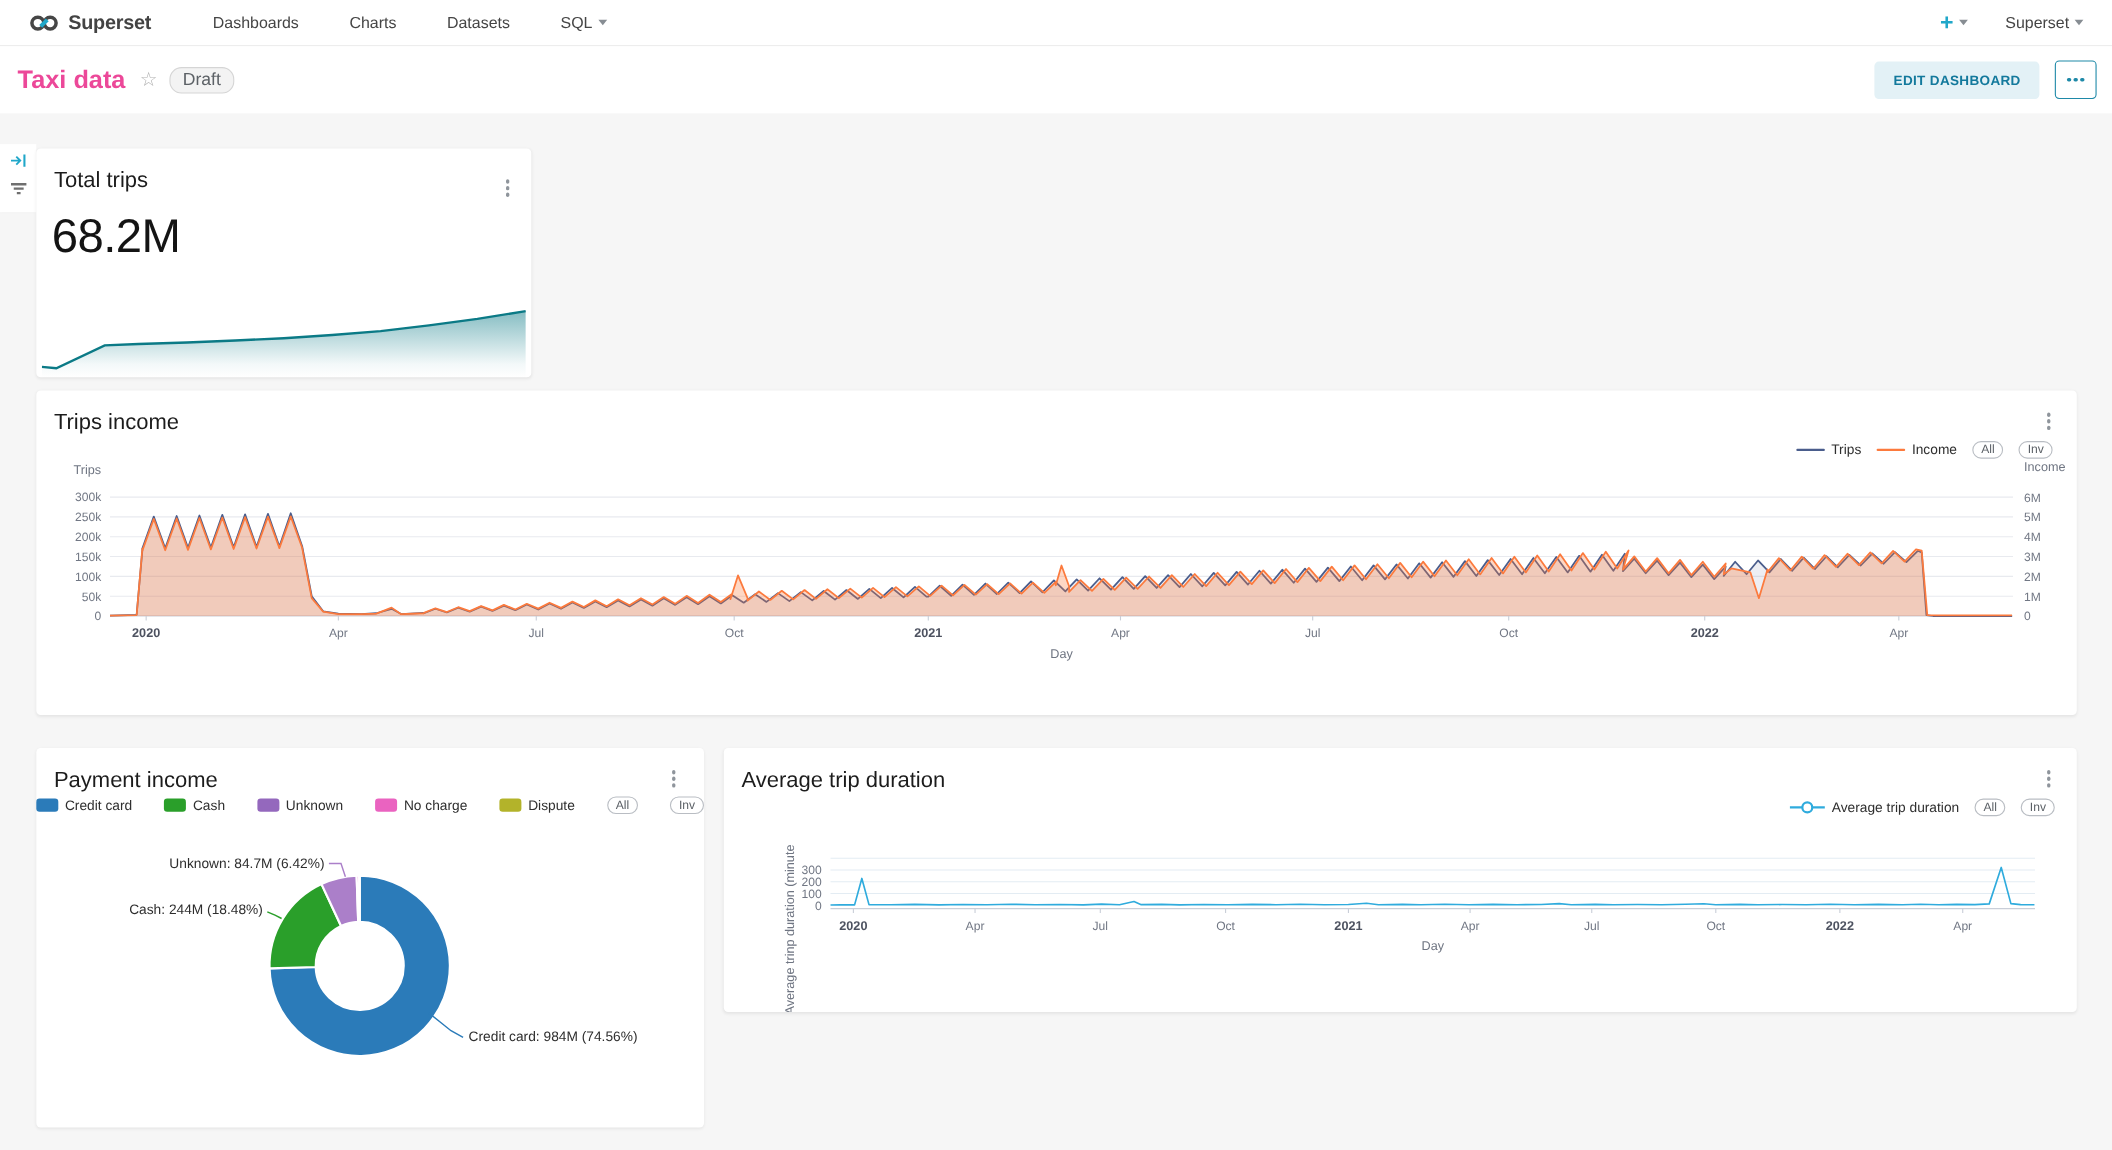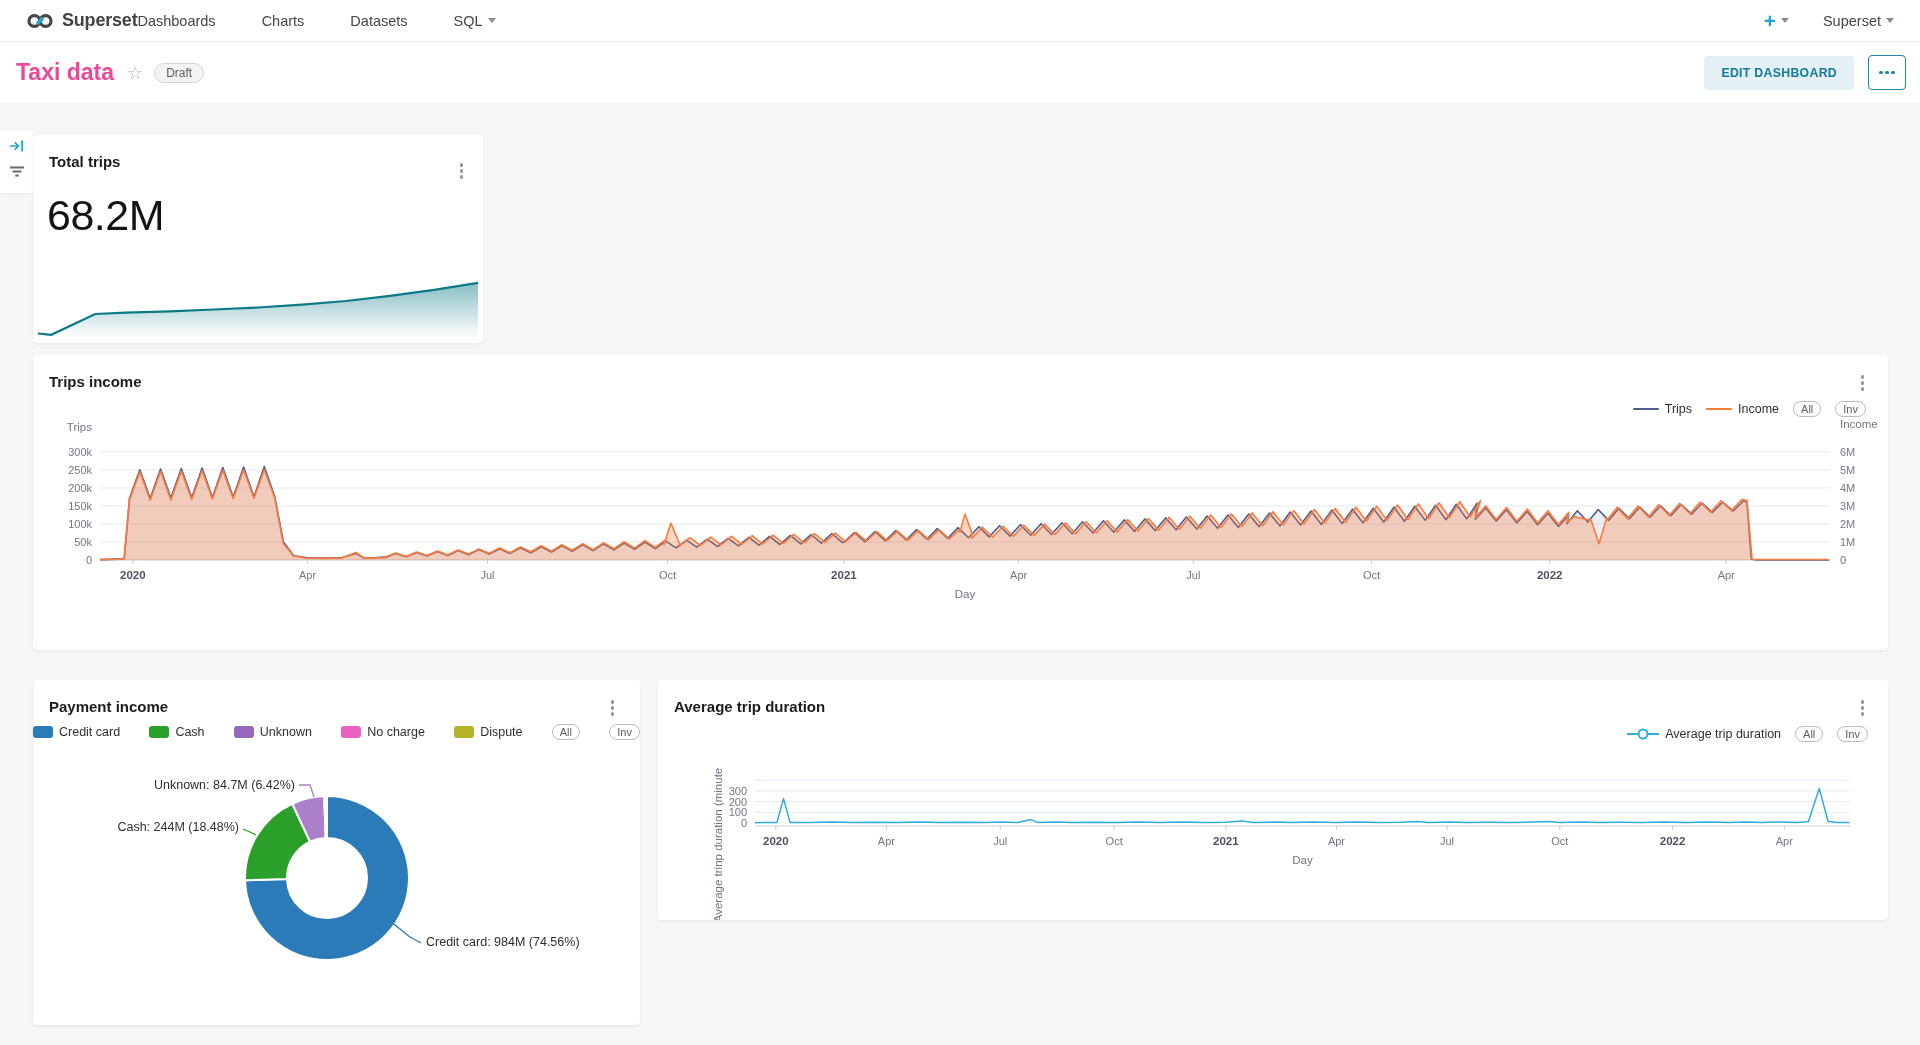--- a/index.html
+++ b/index.html
@@ -1,40 +1,40 @@
 <!DOCTYPE html>
 <html><head>
 <meta charset="utf-8">
 <style>
   html,body{margin:0;padding:0;background:#f6f6f6;font-family:"Liberation Sans","DejaVu Sans",sans-serif;}
   #app{position:relative;width:1920px;height:1045px;overflow:hidden;background:#f6f6f6;}
   
   .navbar{position:absolute;left:0;top:0;width:1920px;height:42px;background:#fff;border-bottom:1px solid #ececec;display:flex;align-items:center;padding:0 26px;box-sizing:border-box;}
   .brand{display:flex;align-items:center;gap:8px;cursor:pointer;}
   .brand-name{font-size:18px;font-weight:800;color:#434343;letter-spacing:-.2px;}
-  .nav-items{display:flex;gap:46px;}
+  .nav-items{display:flex;gap:46px;margin-left:56px;}
   .nav-item{font-size:14.5px;color:#454545;cursor:pointer;display:flex;align-items:center;}
   .nav-right{margin-left:auto;display:flex;align-items:center;gap:34px;}
   .plus-btn{color:#20a7c9;font-size:21px;font-weight:700;line-height:1;cursor:pointer;display:flex;align-items:center;}
   .settings-btn{font-size:14.5px;color:#454545;cursor:pointer;display:flex;align-items:center;}
   .caret{width:0;height:0;border-left:4px solid transparent;border-right:4px solid transparent;border-top:5px solid #878d93;display:inline-block;margin-left:5px;}
   
   .page-header{position:absolute;left:0;top:42px;width:1920px;height:61px;background:#fff;display:flex;align-items:center;padding:0 14px 0 16px;box-sizing:border-box;}
   .page-title{font-size:23px;font-weight:700;color:#ec4899;}
   .star{font-size:18px;color:#b3b3b3;margin-left:13px;cursor:pointer;}
-  .badge{margin-left:11px;border:1px solid #d5d5d5;background:#f3f3f3;border-radius:11px;padding:2px 11px;font-size:12px;color:#5c6166;}
+  .badge{margin-left:11px;border:1px solid #d5d5d5;background:#f3f3f3;border-radius:11px;padding:2px 11px;font-size:16px;color:#5c6166;}
   .hdr-spacer{flex:1;}
   .edit-btn{background:#e3f1f6;color:#13799c;border:none;border-radius:4px;font-size:12.3px;font-weight:700;letter-spacing:.3px;padding:10px 17px;cursor:pointer;font-family:inherit;}
   .hmore{margin-left:14px;width:36px;height:33px;border:1px solid #1e89a8;border-radius:4px;background:#fff;display:flex;align-items:center;justify-content:center;cursor:pointer;}
   .hmore i{width:3.5px;height:3.5px;border-radius:50%;background:#1e89a8;display:inline-block;margin:0 1.3px;}
   
   .filter-strip{position:absolute;left:0;top:131px;width:33px;height:62px;background:#fff;box-shadow:0 1px 2px rgba(0,0,0,.05);display:flex;flex-direction:column;align-items:center;padding-top:8px;box-sizing:border-box;gap:12px;}
   
   .card{position:absolute;background:#fff;border-radius:4px;box-shadow:0 1px 3px rgba(0,0,0,.07);}
-  .card-title{position:absolute;left:16px;top:18px;font-size:15px;font-weight:700;color:#1c1c1c;}
+  .card-title{position:absolute;left:16px;top:18px;font-size:20px;font-weight:400;color:#1c1c1c;}
   .kebab{position:absolute;display:flex;flex-direction:column;gap:2.5px;padding:4px;cursor:pointer;}
   .kebab i{width:3.5px;height:3.5px;border-radius:50%;background:#8f959c;}
   .big-value{position:absolute;left:14px;top:56px;font-size:43px;font-weight:500;color:#141414;letter-spacing:-.5px;}
   .spark{position:absolute;left:5px;right:5px;bottom:0;height:73px;}
   .canvas{position:absolute;left:0;top:0;right:0;bottom:0;}
   
   .legend{position:absolute;display:flex;align-items:center;gap:14px;z-index:2;}
   .lg-item{display:flex;align-items:center;gap:6px;cursor:pointer;}
   .lg-text{font-size:12.5px;color:#2f2f2f;}
   .lg-line{display:inline-block;width:26px;height:2.5px;border-radius:1px;}

